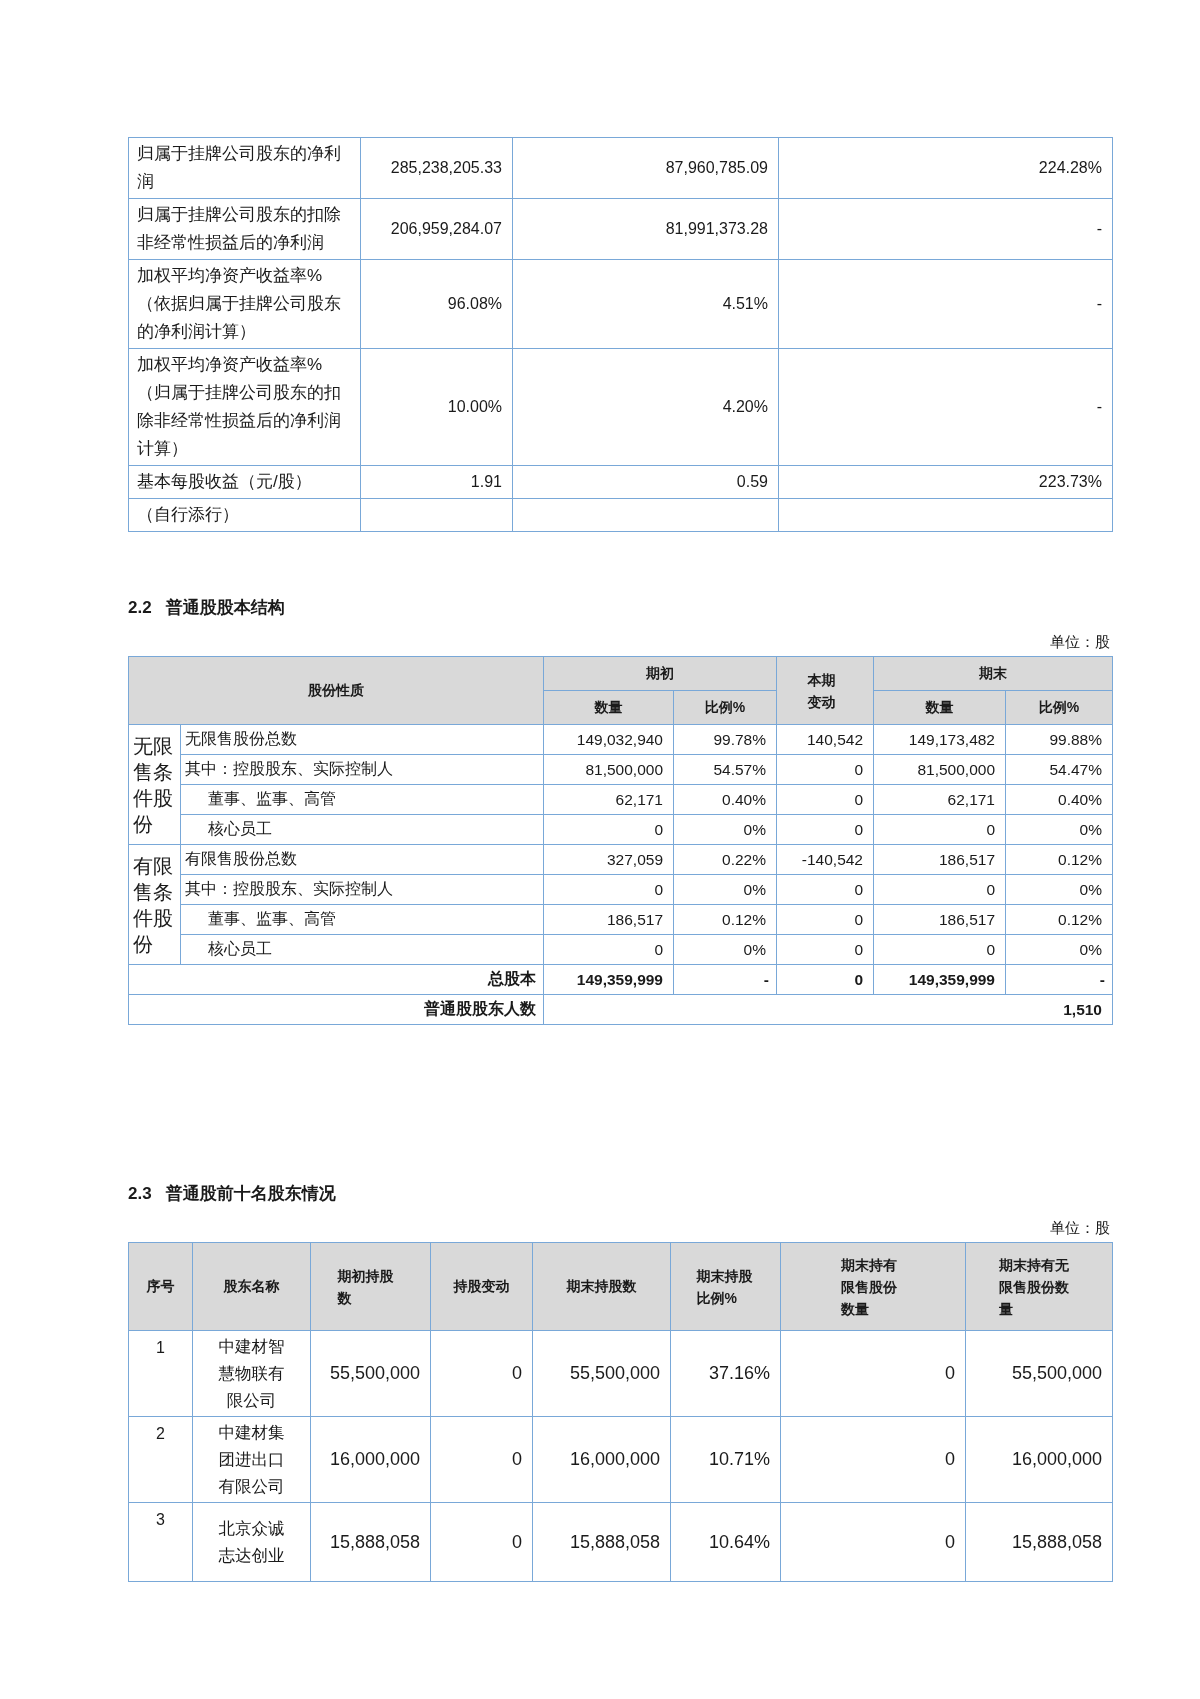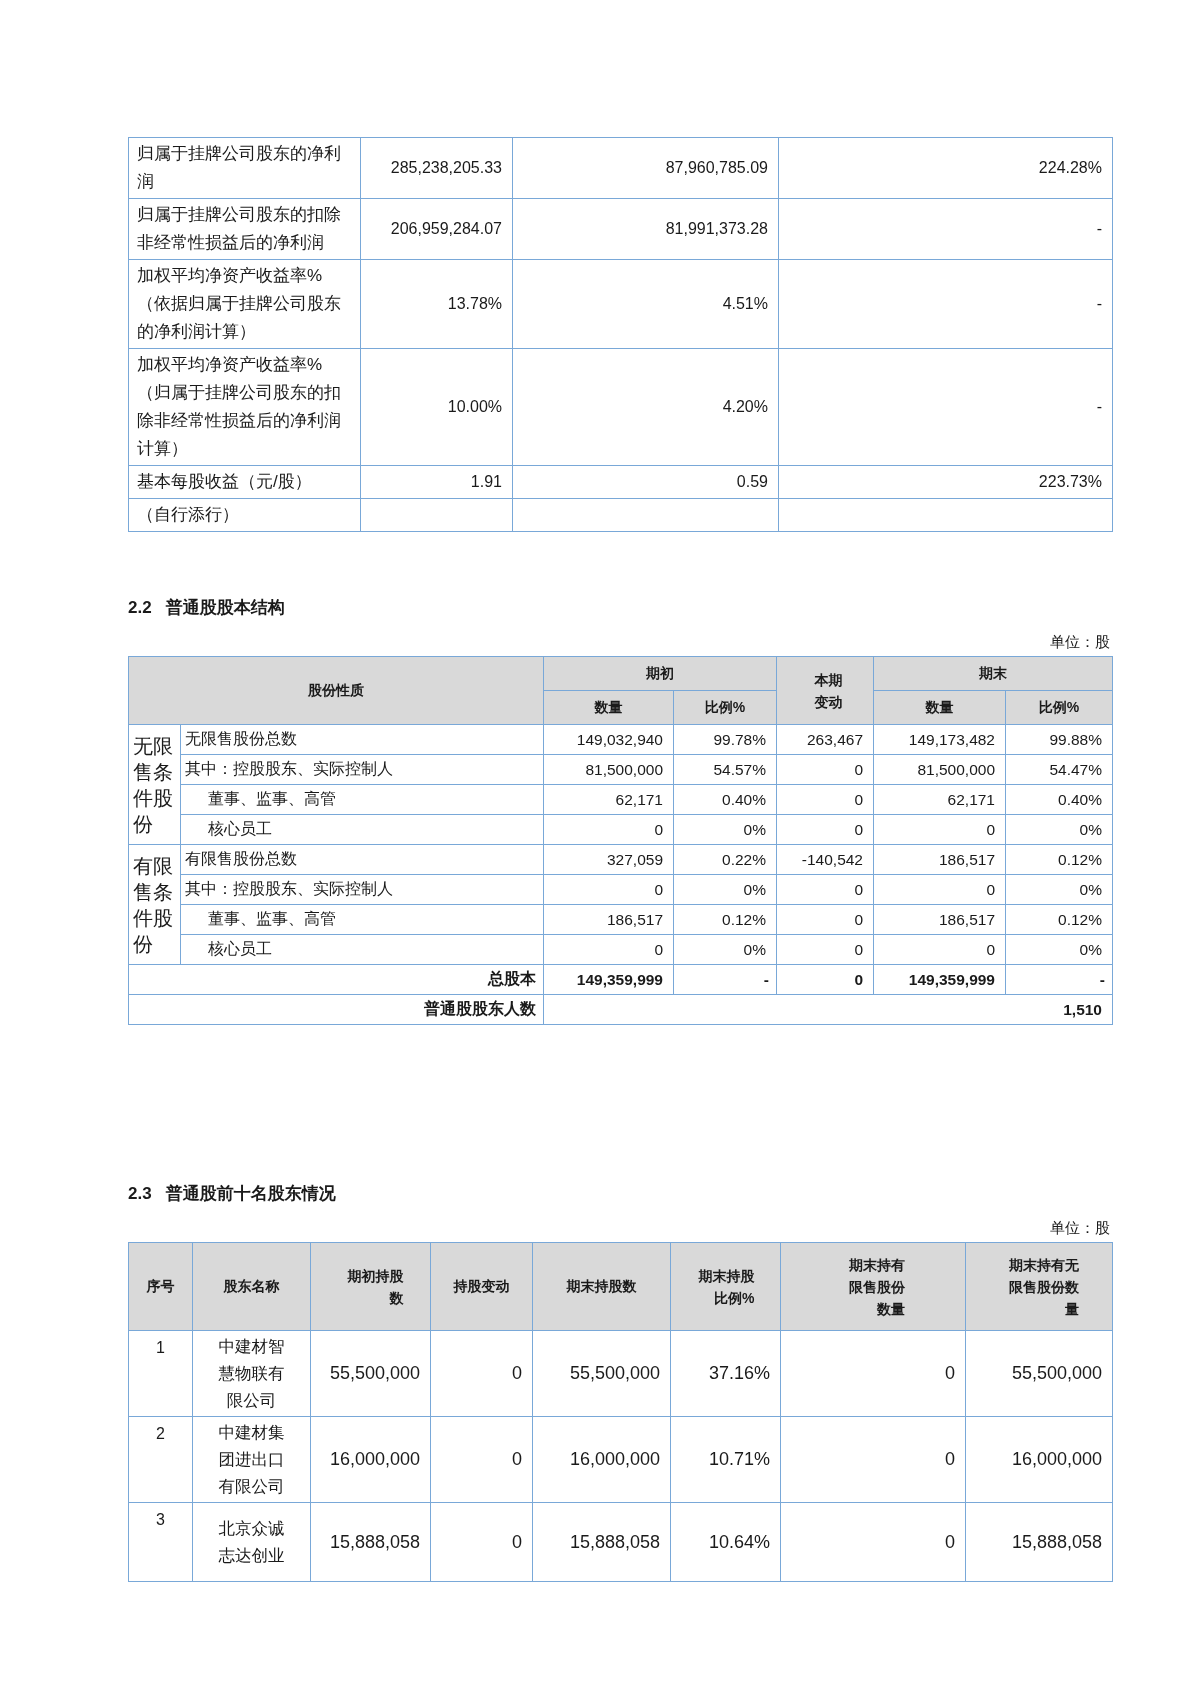--- a/index.html
+++ b/index.html
@@ -17,21 +17,21 @@
   .hdr{background:#d9d9d9;font-weight:bold;text-align:center;font-size:14px;}
   
   .t-summary td.lbl{font-size:17px;line-height:28px;text-align:left;padding-left:8px;}
   .r31{height:31px}.r57{height:57px}.r85{height:85px}.r89{height:89px}
   
   .t-cap td{font-size:15.5px;}
   .t-cap td.item{font-size:16px;text-align:left;padding-left:4px;}
   .t-cap td.item.ind{padding-left:27px;}
   .t-cap .grp{text-align:center;font-size:20px;padding:4px;}
   .t-cap .grp .wrapblk{display:inline-block;width:50px;text-align:left;line-height:26px;}
-  .wraphdr{display:inline-block;text-align:right;line-height:22px;vertical-align:middle;}
+  .wraphdr{display:inline-block;text-align:left;line-height:22px;vertical-align:middle;}
   .r34{height:34px}.r30{height:30px}
   
   .t-top td{font-size:18px;}
   .t-top .name{text-align:center;padding:0 2px;font-size:16.5px;}
   .t-top .name .wrapname{display:inline-block;width:68px;text-align:center;line-height:27px;}
   .r88{height:88px}.r86{height:86px}.r79{height:79px}
   .sec-heading{margin:65px 0 0 0;font-size:17px;font-weight:bold;line-height:22px;}
   .sec-heading .secnum{display:inline-block;margin-right:14px;}
   .sec-heading2{margin:158px 0 0 0;}
   .unit-line{text-align:right;font-size:15px;margin:13px 2px 5px 0;line-height:19px;}
@@ -56,21 +56,21 @@
       <td class="num">224.28%</td>
     </tr>
     <tr class="r57">
       <td class="lbl">归属于挂牌公司股东的扣除非经常性损益后的净利润</td>
       <td class="num">206,959,284.07</td>
       <td class="num">81,991,373.28</td>
       <td class="num">-</td>
     </tr>
     <tr class="r85">
       <td class="lbl">加权平均净资产收益率%（依据归属于挂牌公司股东的净利润计算）</td>
-      <td class="num">13.78%</td>
+      <td class="num">96.08%</td>
       <td class="num">4.51%</td>
       <td class="num">-</td>
     </tr>
     <tr class="r89">
       <td class="lbl">加权平均净资产收益率%（归属于挂牌公司股东的扣除非经常性损益后的净利润计算）</td>
       <td class="num">10.00%</td>
       <td class="num">4.20%</td>
       <td class="num">-</td>
     </tr>
     <tr class="r31">
@@ -114,21 +114,21 @@
       <th class="hdr">数量</th>
       <th class="hdr">比例%</th>
       <th class="hdr">数量</th>
       <th class="hdr">比例%</th>
     </tr>
     <tr class="r30">
       <td class="grp" rowspan="4"><span class="wrapblk">无限售条件股份</span></td>
       <td class="item">无限售股份总数</td>
       <td class="num">149,032,940</td>
       <td class="num">99.78%</td>
-      <td class="num">263,467</td>
+      <td class="num">140,542</td>
       <td class="num">149,173,482</td>
       <td class="num">99.88%</td>
     </tr>
     <tr class="r30">
       <td class="item">其中：控股股东、实际控制人</td>
       <td class="num">81,500,000</td>
       <td class="num">54.57%</td>
       <td class="num">0</td>
       <td class="num">81,500,000</td>
       <td class="num">54.47%</td>

